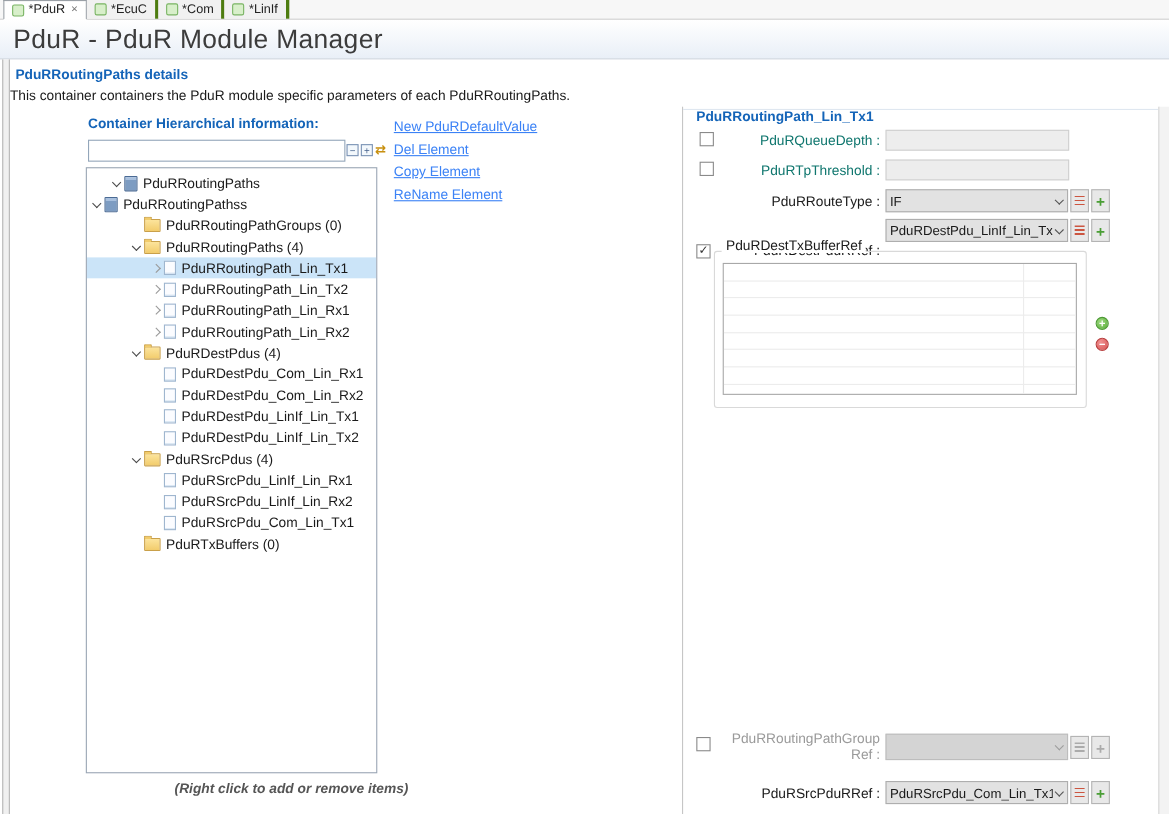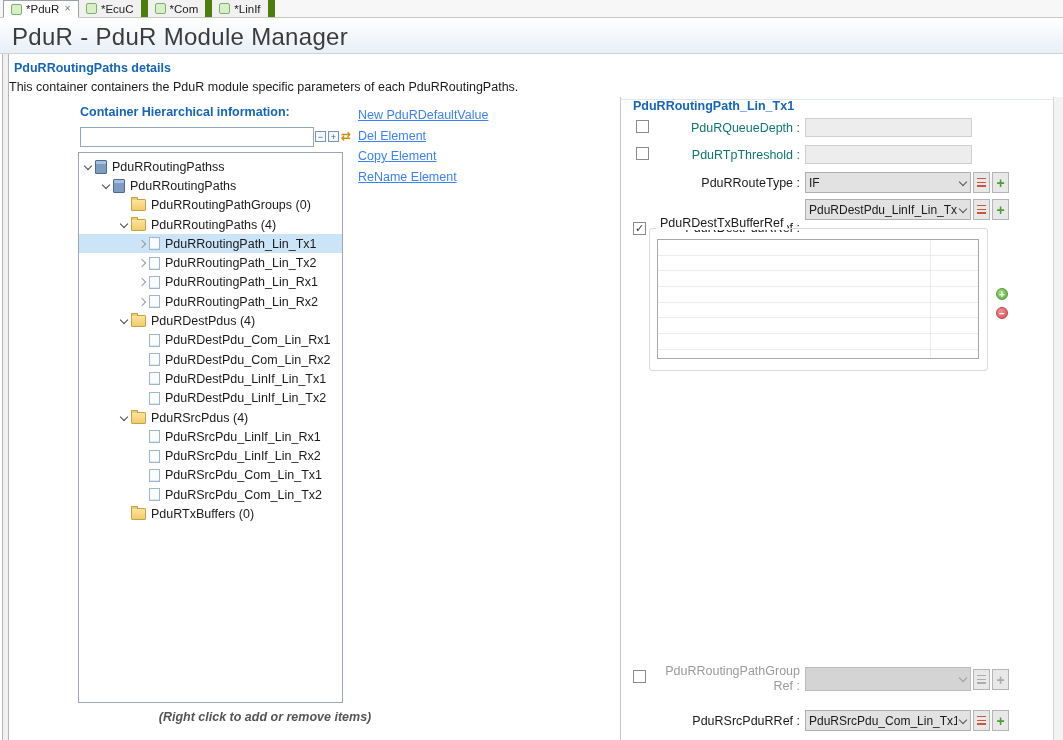--- a/index.html
+++ b/index.html
@@ -1,21 +1,21 @@
 <!DOCTYPE html>
 <html><head>
 <meta charset="utf-8">
 <style>
   html,body{margin:0;padding:0;background:#fff;}
   body{font-family:"Liberation Sans","DejaVu Sans",sans-serif;font-size:12.5px;color:#1a1a1a;}
   #app{position:relative;width:1063px;height:740px;background:#fff;overflow:hidden;}
 
   
   .tabbar{position:absolute;left:0;top:0;width:1063px;height:18px;background:#f7f7f7;border-bottom:1px solid #c9c9c9;display:flex;align-items:stretch;padding-left:3px;box-sizing:border-box;}
-  .tab{display:flex;align-items:center;padding:0 7px;font-size:11.5px;color:#222;background:#f1f1f1;border-right:7px solid #4d7c0f;cursor:default;white-space:nowrap;}
+  .tab{display:flex;align-items:center;padding:0 7px;font-size:11.5px;color:#222;background:#f1f1f1;border-right:3px solid #4d7c0f;cursor:default;white-space:nowrap;}
   .tab.active{background:#ffffff;border:1px solid #9aa0a6;border-bottom:1px solid #ffffff;margin-bottom:-1px;}
   .tabicon{width:9px;height:9px;background:#d8efca;border:1px solid #79b463;border-radius:2px;margin-right:4px;flex:0 0 auto;}
   .tabclose{margin-left:5px;font-size:8px;color:#777;line-height:1;}
 
   
   .titlebar{position:absolute;left:0;top:18px;width:1063px;height:35px;background:linear-gradient(#ffffff,#e9eff7);border-bottom:1px solid #ccd3dd;}
   .titlebar .title{position:absolute;left:12px;top:5px;font-size:24px;color:#3c3c3c;letter-spacing:.3px;}
 
   
   .gutter{position:absolute;left:2px;top:54px;width:5px;height:686px;background:#f0f0f0;border-left:1px solid #b5b5b5;border-right:1px solid #b5b5b5;}
@@ -117,30 +117,30 @@
   <div class="sec-head">PduRRoutingPaths details</div>
   <div class="sec-desc">This container containers the PduR module specific parameters of each PduRRoutingPaths.</div>
 
   <div class="lp-head">Container Hierarchical information:</div>
   <input class="search" type="text" value="" style="">
   <div class="sicon collapse">−</div>
   <div class="sicon expand">+</div>
   <div class="goldicon">⇄</div>
 
   <div class="treebox">
+      <div class="trow" style="padding-left: 22px;">
+        <span class="chev open"></span>
+        <span class="ticon module"></span>
+        <span class="tlabel">PduRRoutingPaths</span>
+      </div>
       <div class="trow" style="padding-left: 4px;">
         <span class="chev open"></span>
         <span class="ticon module"></span>
         <span class="tlabel">PduRRoutingPathss</span>
       </div>
-      <div class="trow" style="padding-left: 22px;">
-        <span class="chev open"></span>
-        <span class="ticon module"></span>
-        <span class="tlabel">PduRRoutingPaths</span>
-      </div>
       <div class="trow" style="padding-left: 40px;">
         <span class="chev none"></span>
         <span class="ticon folder"></span>
         <span class="tlabel">PduRRoutingPathGroups (0)</span>
       </div>
       <div class="trow" style="padding-left: 40px;">
         <span class="chev open"></span>
         <span class="ticon folder"></span>
         <span class="tlabel">PduRRoutingPaths (4)</span>
       </div>
@@ -201,25 +201,20 @@
       </div>
       <div class="trow" style="padding-left: 58px;">
         <span class="chev none"></span>
         <span class="ticon doc"></span>
         <span class="tlabel">PduRSrcPdu_LinIf_Lin_Rx2</span>
       </div>
       <div class="trow" style="padding-left: 58px;">
         <span class="chev none"></span>
         <span class="ticon doc"></span>
         <span class="tlabel">PduRSrcPdu_Com_Lin_Tx1</span>
-      </div>
-      <div class="trow" style="padding-left: 58px;">
-        <span class="chev none"></span>
-        <span class="ticon doc"></span>
-        <span class="tlabel">PduRSrcPdu_Com_Lin_Tx2</span>
       </div>
       <div class="trow" style="padding-left: 40px;">
         <span class="chev none"></span>
         <span class="ticon folder"></span>
         <span class="tlabel">PduRTxBuffers (0)</span>
       </div>
     </div>
   <div class="hint">(Right click to add or remove items)</div>
 
   <div class="actions">

